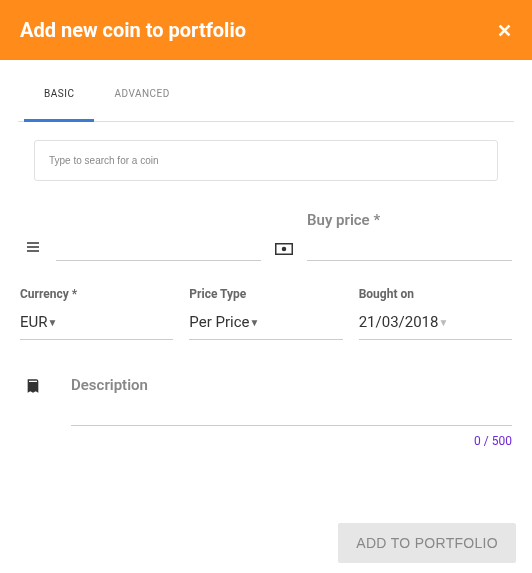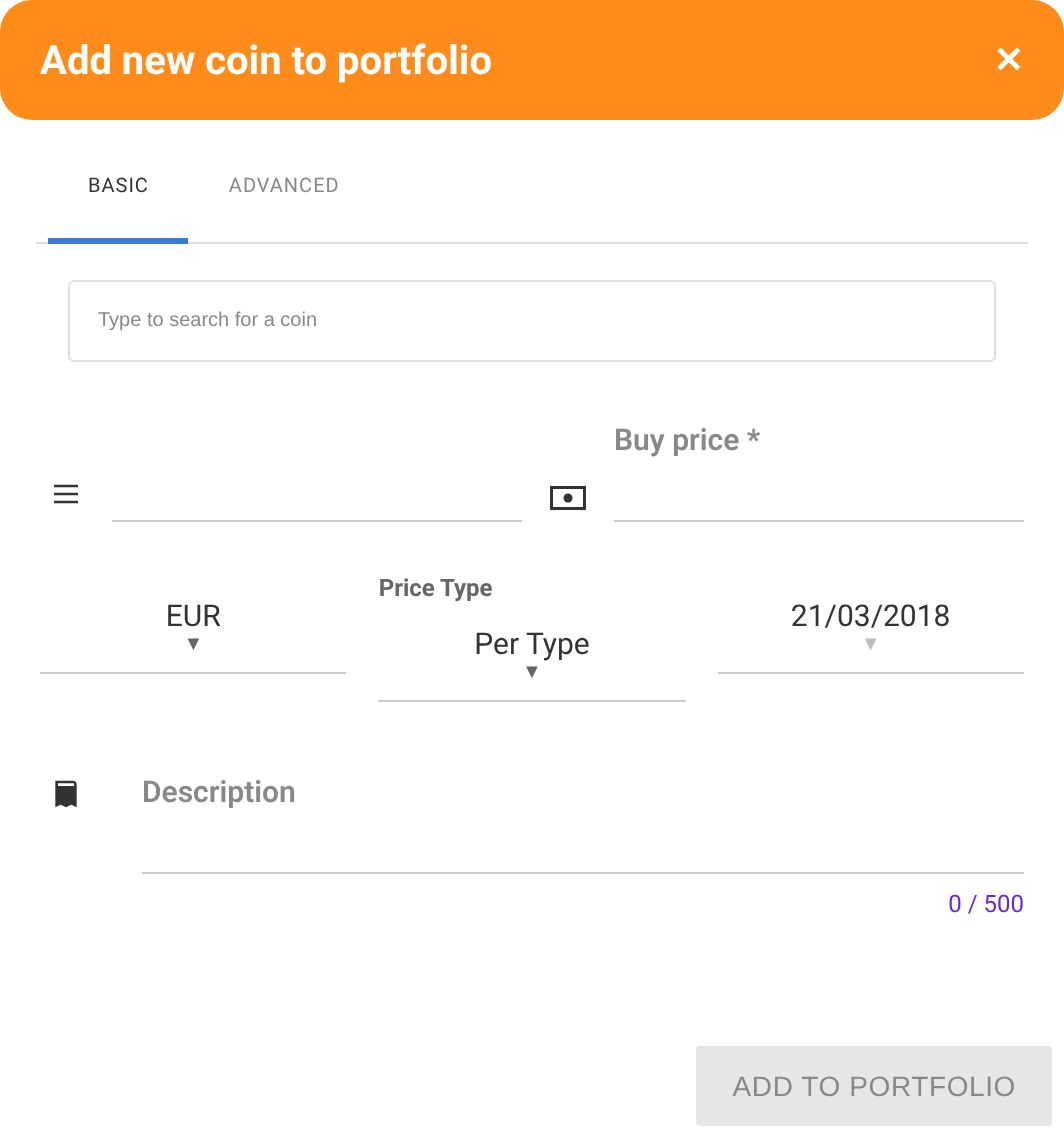--- a/index.html
+++ b/index.html
@@ -1,18 +1,18 @@
 <!DOCTYPE html>
 <html><head>
 <meta charset="utf-8">
 <style>
 * { box-sizing: border-box; margin: 0; padding: 0; }
 body { font-family: "Segoe UI", Roboto, Arial, sans-serif; background: #fff; width: 532px; height: 573px; overflow: hidden; position: relative; }
 
-.header { background: #ff8c1a; color: #fff; padding: 18px 20px; display: flex; justify-content: space-between; align-items: center; border-radius: 16px; }
+.header { background: #ff8c1a; color: #fff; padding: 18px 20px; display: flex; justify-content: space-between; align-items: center; }
 .header-title { font-size: 20px; font-weight: 700; }
 .close { cursor: pointer; font-size: 18px; font-weight: 700; }
 
 .content { padding: 0 18px; }
 
 .tabs { display: flex; border-bottom: 1px solid #ddd; padding: 0 6px; margin-top: 16px; }
 .tab { padding: 12px 20px 20px; font-size: 10px; letter-spacing: 0.5px; color: #888; cursor: pointer; }
 .tab.active { color: #333; border-bottom: 3px solid #3a7bd5; margin-bottom: -1px; }
 
 .search-wrap { margin: 18px 16px 0; }
@@ -22,29 +22,29 @@
 .row { display: flex; align-items: flex-end; gap: 10px; margin: 30px 2px 0; }
 .icon-col { width: 26px; display: flex; justify-content: center; color: #333; padding-bottom: 6px; }
 
 .field { flex: 1; }
 .field-label { color: #888; font-size: 15px; font-weight: 600; margin-bottom: 4px; display: block; }
 .field-label.small { font-size: 12px; font-weight: 700; color: #666; }
 .inp { width: 100%; border: none; border-bottom: 1px solid #ccc; font-size: 15px; padding: 4px 0 6px; background: transparent; color: #333; }
 
 .row2 { display: flex; gap: 16px; margin: 26px 2px 0; }
 .sel-field { flex: 1; }
-.sel-val { display: flex; justify-content: flex-start; align-items: center; border-bottom: 1px solid #ccc; padding: 4px 0 8px; font-size: 15px; color: #333; cursor: pointer; margin-top: 8px; flex-direction: column; }
+.sel-val { display: flex; justify-content: flex-start; align-items: center; border-bottom: 1px solid #ccc; padding: 4px 0 8px; font-size: 15px; color: #333; cursor: pointer; margin-top: 8px; }
 .arrow { font-size: 10px; color: #666; }
 .arrow.faded { color: #bbb; }
 
 .desc-row { display: flex; align-items: flex-start; gap: 25px; margin: 36px 2px 0; }
 .desc-field { flex: 1; }
 .counter { text-align: right; font-size: 12px; color: #6d28d9; margin-top: 8px; }
 
-.footer { position: absolute; right: 6px; bottom: 10px; }
+.footer { position: absolute; right: 16px; bottom: 10px; }
 .add-btn { background: #e6e6e6; color: #888; border: none; padding: 12px 18px; font-size: 14px; letter-spacing: 0.3px; cursor: pointer; border-radius: 2px; }
 </style>
 </head>
 <body>
 
 <div class="header">
   <div class="header-title">Add new coin to portfolio</div>
   <div class="close">✕</div>
 </div>
 
@@ -75,33 +75,35 @@
         </svg>
     </div>
     <div class="field">
       <label class="field-label">Buy price *</label>
       <input class="inp" style="">
     </div>
   </div>
 
   <div class="row2">
     <div class="sel-field">
+      <label class="field-label small">Currency *</label>
       <div class="sel-val">
         <span>EUR</span>
         <span class="arrow">▼</span>
       </div>
     </div>
     <div class="sel-field">
       <label class="field-label small">Price Type</label>
       <div class="sel-val">
-        <span>Per Type</span>
+        <span>Per Price</span>
         <span class="arrow">▼</span>
       </div>
     </div>
     <div class="sel-field">
+      <label class="field-label small">Bought on</label>
       <div class="sel-val">
         <span>21/03/2018</span>
         <span class="arrow faded">▼</span>
       </div>
     </div>
   </div>
 
   <div class="desc-row">
     <div class="icon-col" style="padding-top:2px">
       <svg width="16" height="16" viewBox="0 0 24 24">

